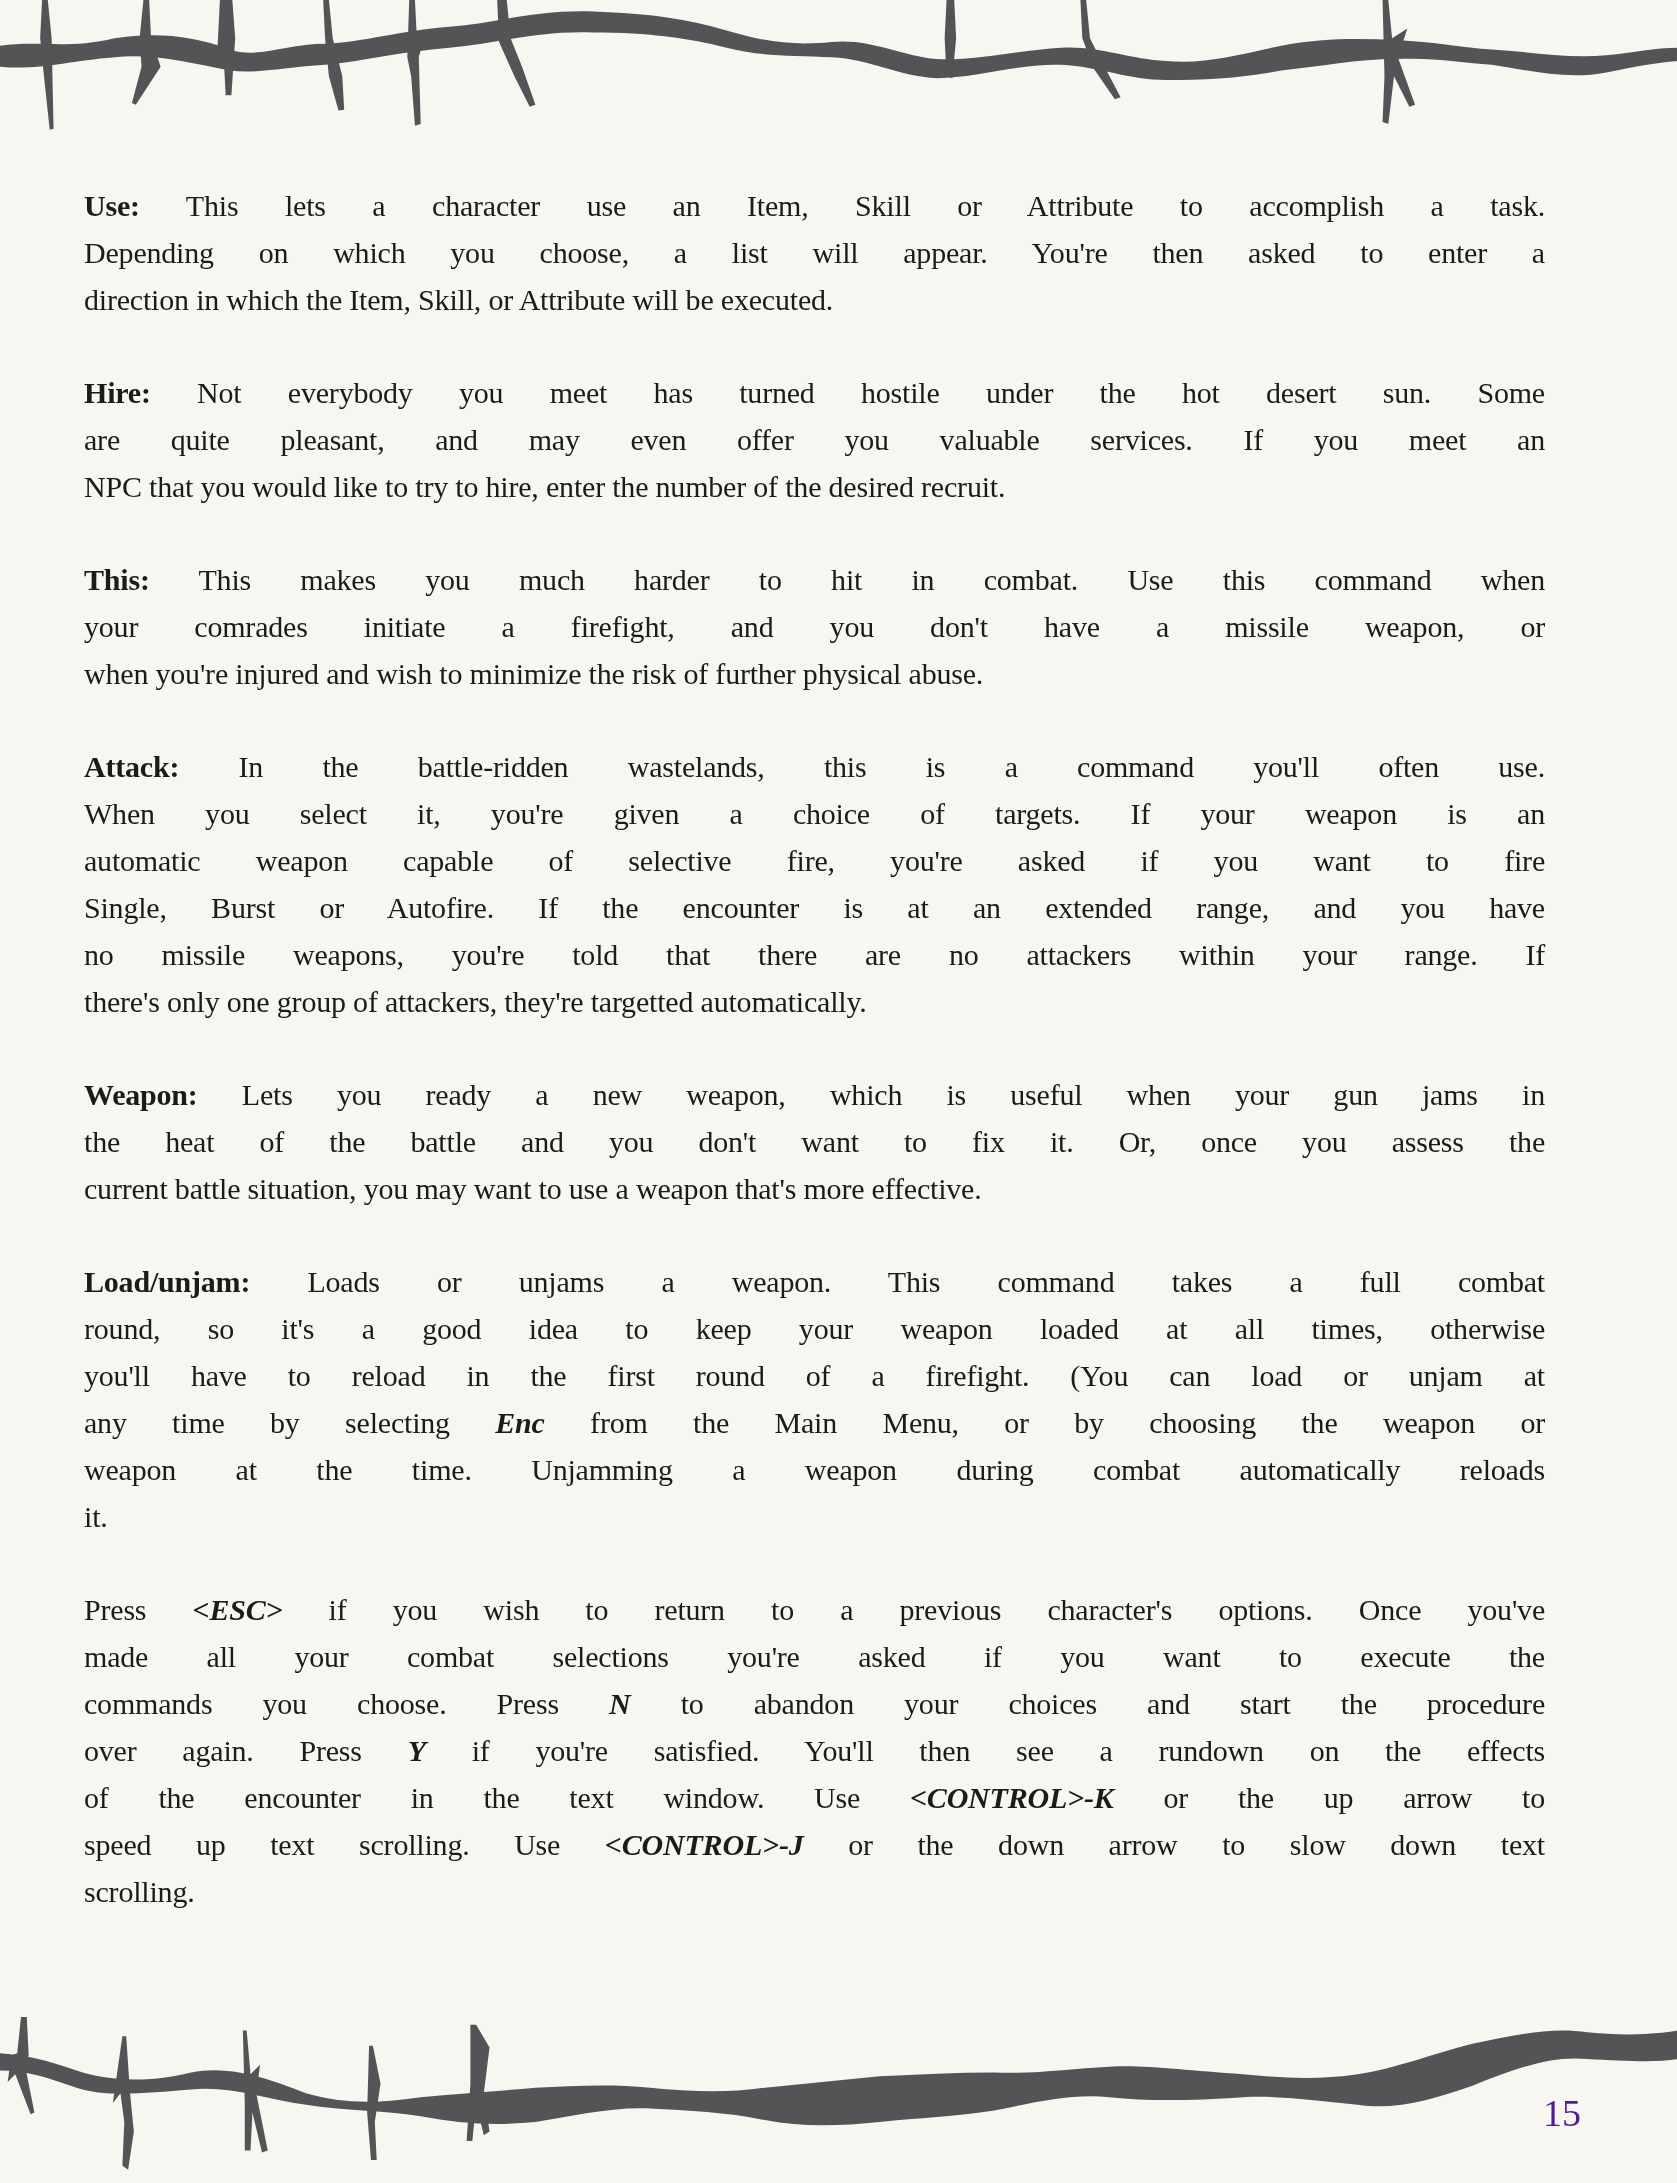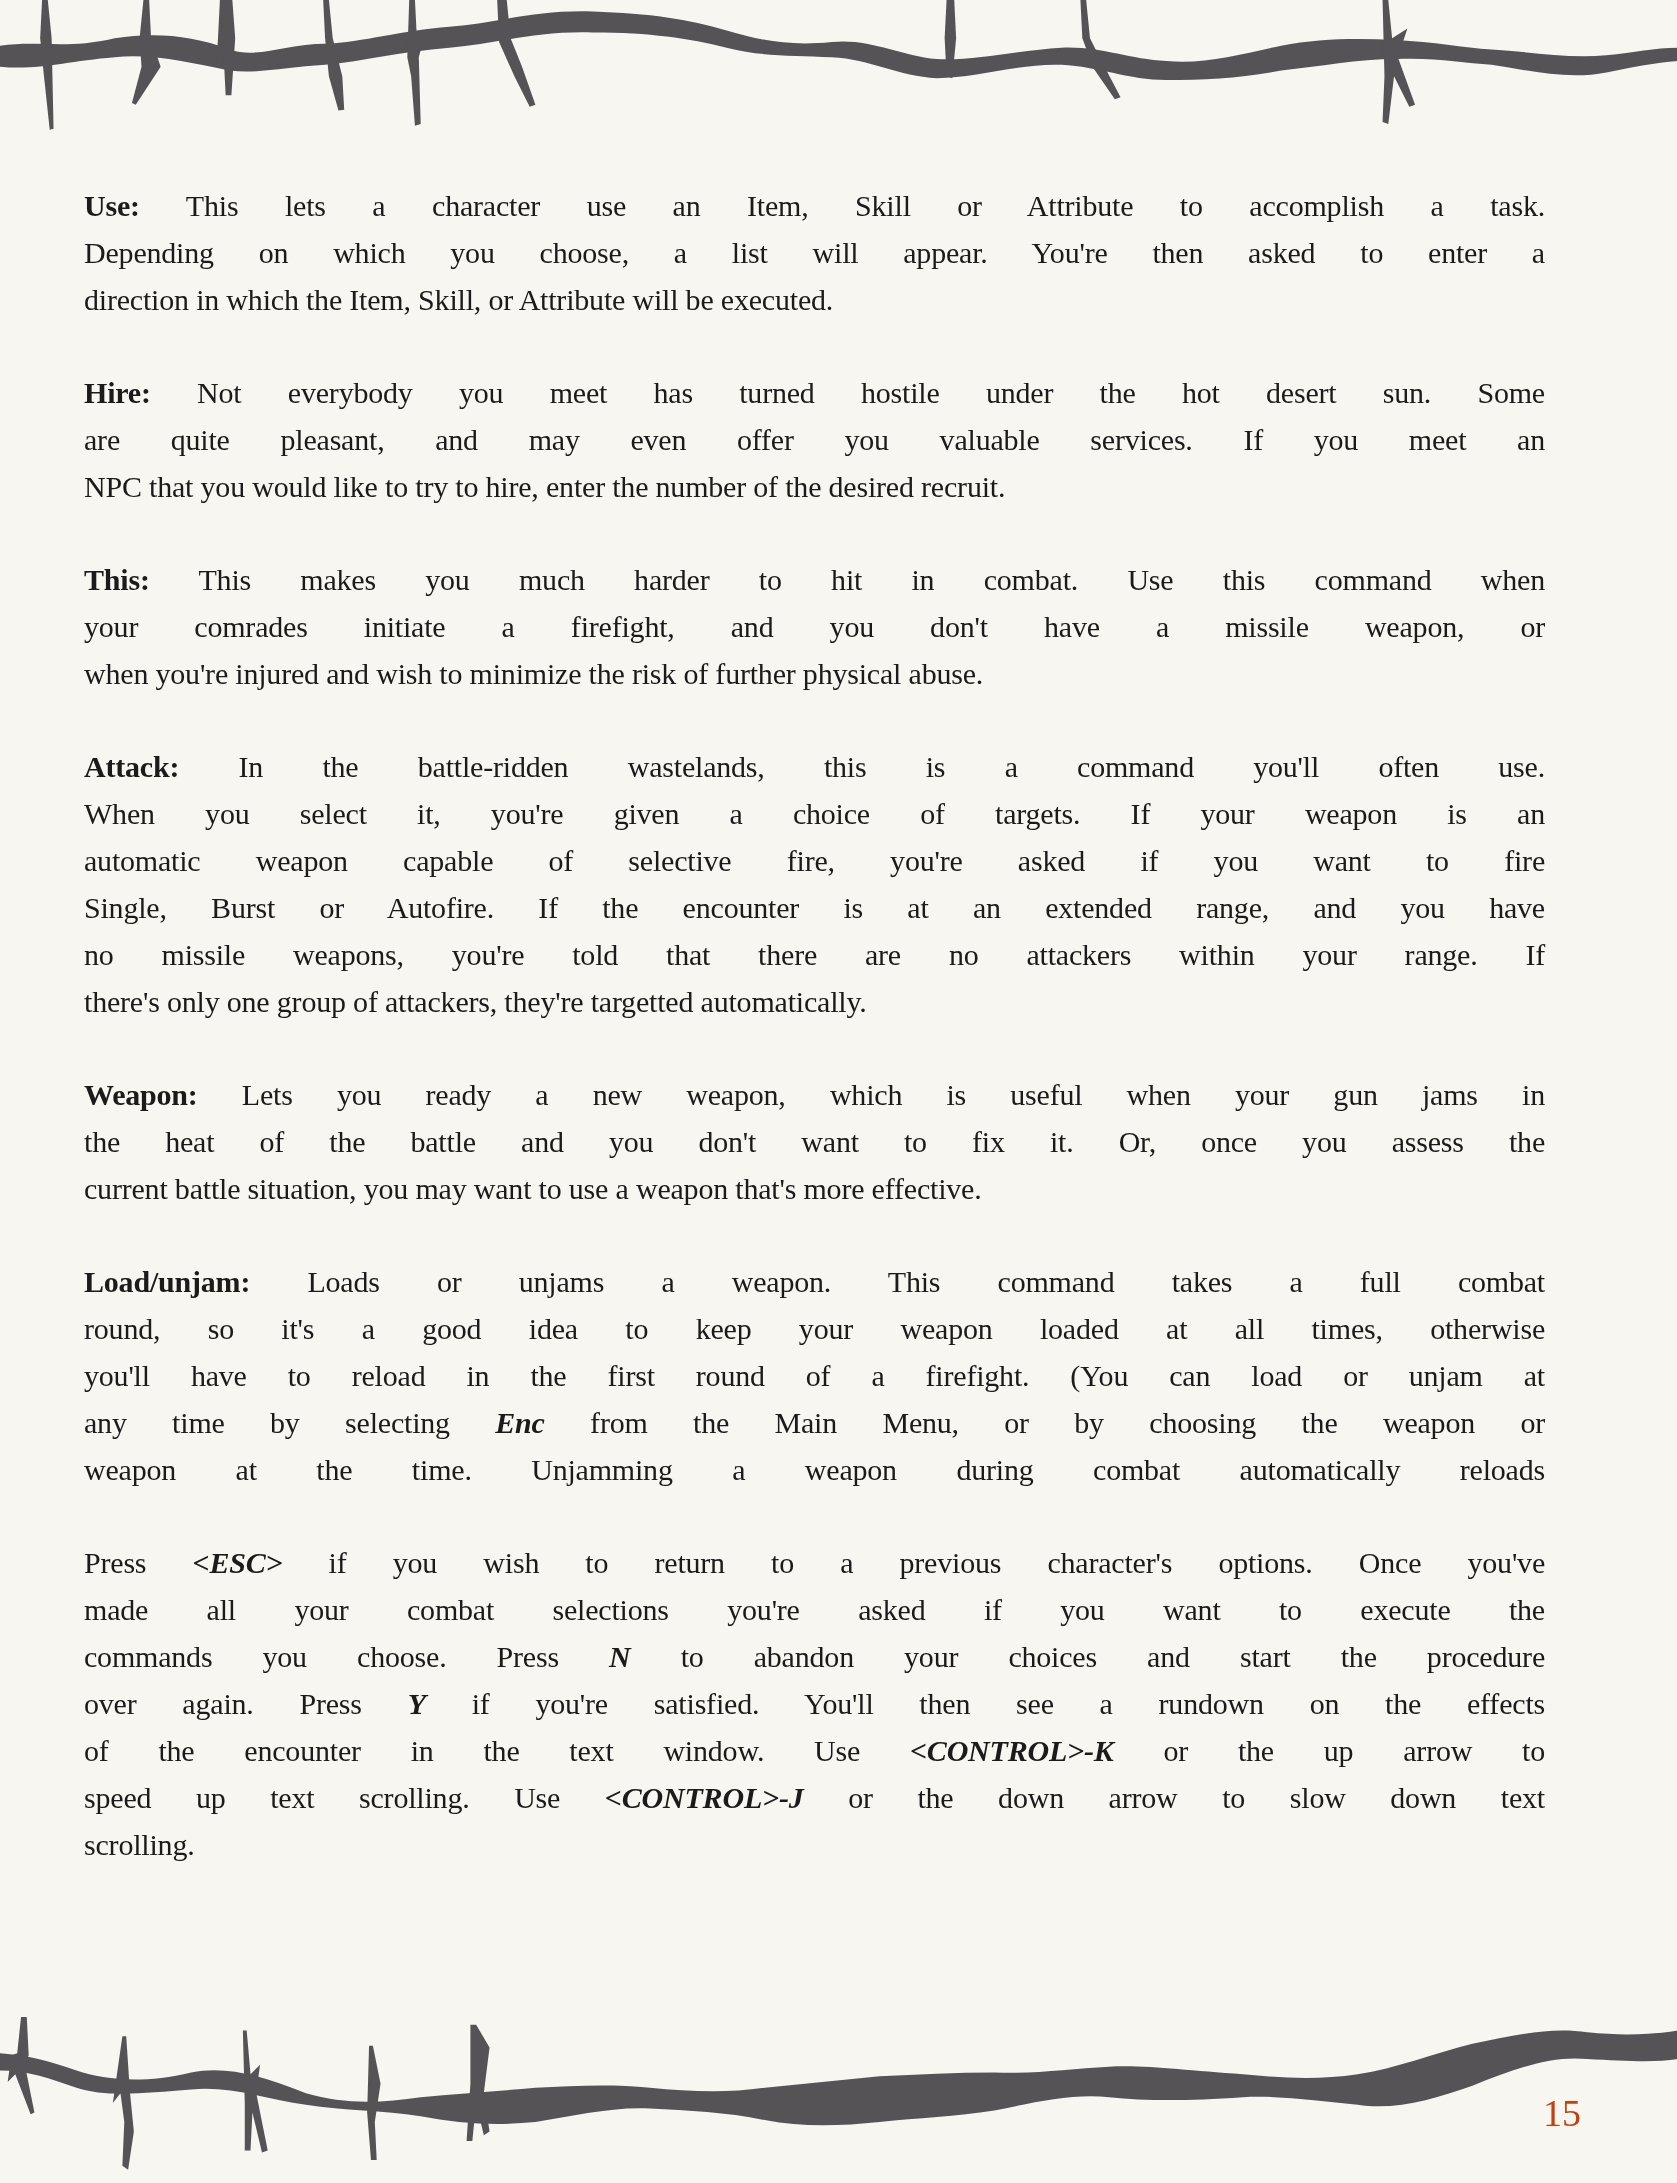--- a/index.html
+++ b/index.html
@@ -22,21 +22,21 @@
       text-align: justify; text-align-last: justify;
       white-space: nowrap; overflow: visible;
       letter-spacing: -0.2px;
     }
     .line.last { text-align-last: left; }
     .line .term { font-weight: bold; }
     .line b { font-weight: bold; font-style: italic; }
     .gap { height: 46px; }
     .page-number {
       position: absolute; left: 1543px; top: 2091px;
-      font-size: 38px; color: #c2410c;
+      font-size: 38px; color: #4c1d95;
     }
   </style>
 </head>
 <body>
 
 <svg class="wire wire-top" viewBox="0 0 1755 150" preserveAspectRatio="none">
   <path fill="#555355" d="M0,48 C40,42 70,52 120,40 C160,34 200,36 240,52 C270,62 300,46 340,46 C380,44 420,32 470,28 C520,24 560,10 620,12 C680,14 720,20 760,32 C800,44 830,48 870,44 C910,40 940,58 980,62 C1020,64 1070,52 1110,50 C1150,48 1180,62 1220,64 C1260,68 1300,56 1340,48 C1380,40 1420,40 1460,42 C1500,44 1530,50 1560,52 C1600,54 1640,62 1680,58 C1710,55 1730,50 1755,50 L1755,64 C1730,66 1710,70 1680,76 C1640,84 1600,74 1560,68 C1530,66 1500,60 1460,62 C1420,62 1380,70 1340,74 C1300,82 1260,84 1220,84 C1180,84 1150,70 1110,68 C1070,66 1020,82 980,82 C940,80 910,62 870,60 C830,58 800,60 760,50 C720,40 680,34 620,34 C560,32 520,46 470,50 C420,54 380,64 340,68 C300,70 270,78 240,74 C200,66 160,56 120,60 C70,64 40,74 0,70 Z"></path>
   <g fill="#555355">
     <polygon points="44,0 50,0 54,40 56,135 52,136 46,80 42,40"></polygon>
     <polygon points="150,0 156,0 158,40 168,70 142,110 138,108 148,70 146,40"></polygon>
@@ -89,20 +89,21 @@
     <div class="line last">current battle situation, you may want to use a weapon that's more effective.</div>
   </div>
   <div class="gap"></div>
 
   <div class="para">
     <div class="line"><span class="term">Load/unjam:</span><span> Loads or unjams a weapon. This command takes a full combat</span></div>
     <div class="line">round, so it's a good idea to keep your weapon loaded at all times, otherwise</div>
     <div class="line">you'll have to reload in the first round of a firefight. (You can load or unjam at</div>
     <div class="line"><span>any time by selecting </span><b>Enc</b><span> from the Main Menu, or by choosing the weapon or</span></div>
     <div class="line">weapon at the time. Unjamming a weapon during combat automatically reloads</div>
+    <div class="line last">it.</div>
   </div>
   <div class="gap"></div>
 
   <div class="para">
     <div class="line"><span>Press </span><b>&lt;ESC&gt;</b><span> if you wish to return to a previous character's options. Once you've</span></div>
     <div class="line">made all your combat selections you're asked if you want to execute the</div>
     <div class="line"><span>commands you choose. Press </span><b>N</b><span> to abandon your choices and start the procedure</span></div>
     <div class="line"><span>over again. Press </span><b>Y</b><span> if you're satisfied. You'll then see a rundown on the effects</span></div>
     <div class="line"><span>of the encounter in the text window. Use </span><b>&lt;CONTROL&gt;-K</b><span> or the up arrow to</span></div>
     <div class="line"><span>speed up text scrolling. Use </span><b>&lt;CONTROL&gt;-J</b><span> or the down arrow to slow down text</span></div>

